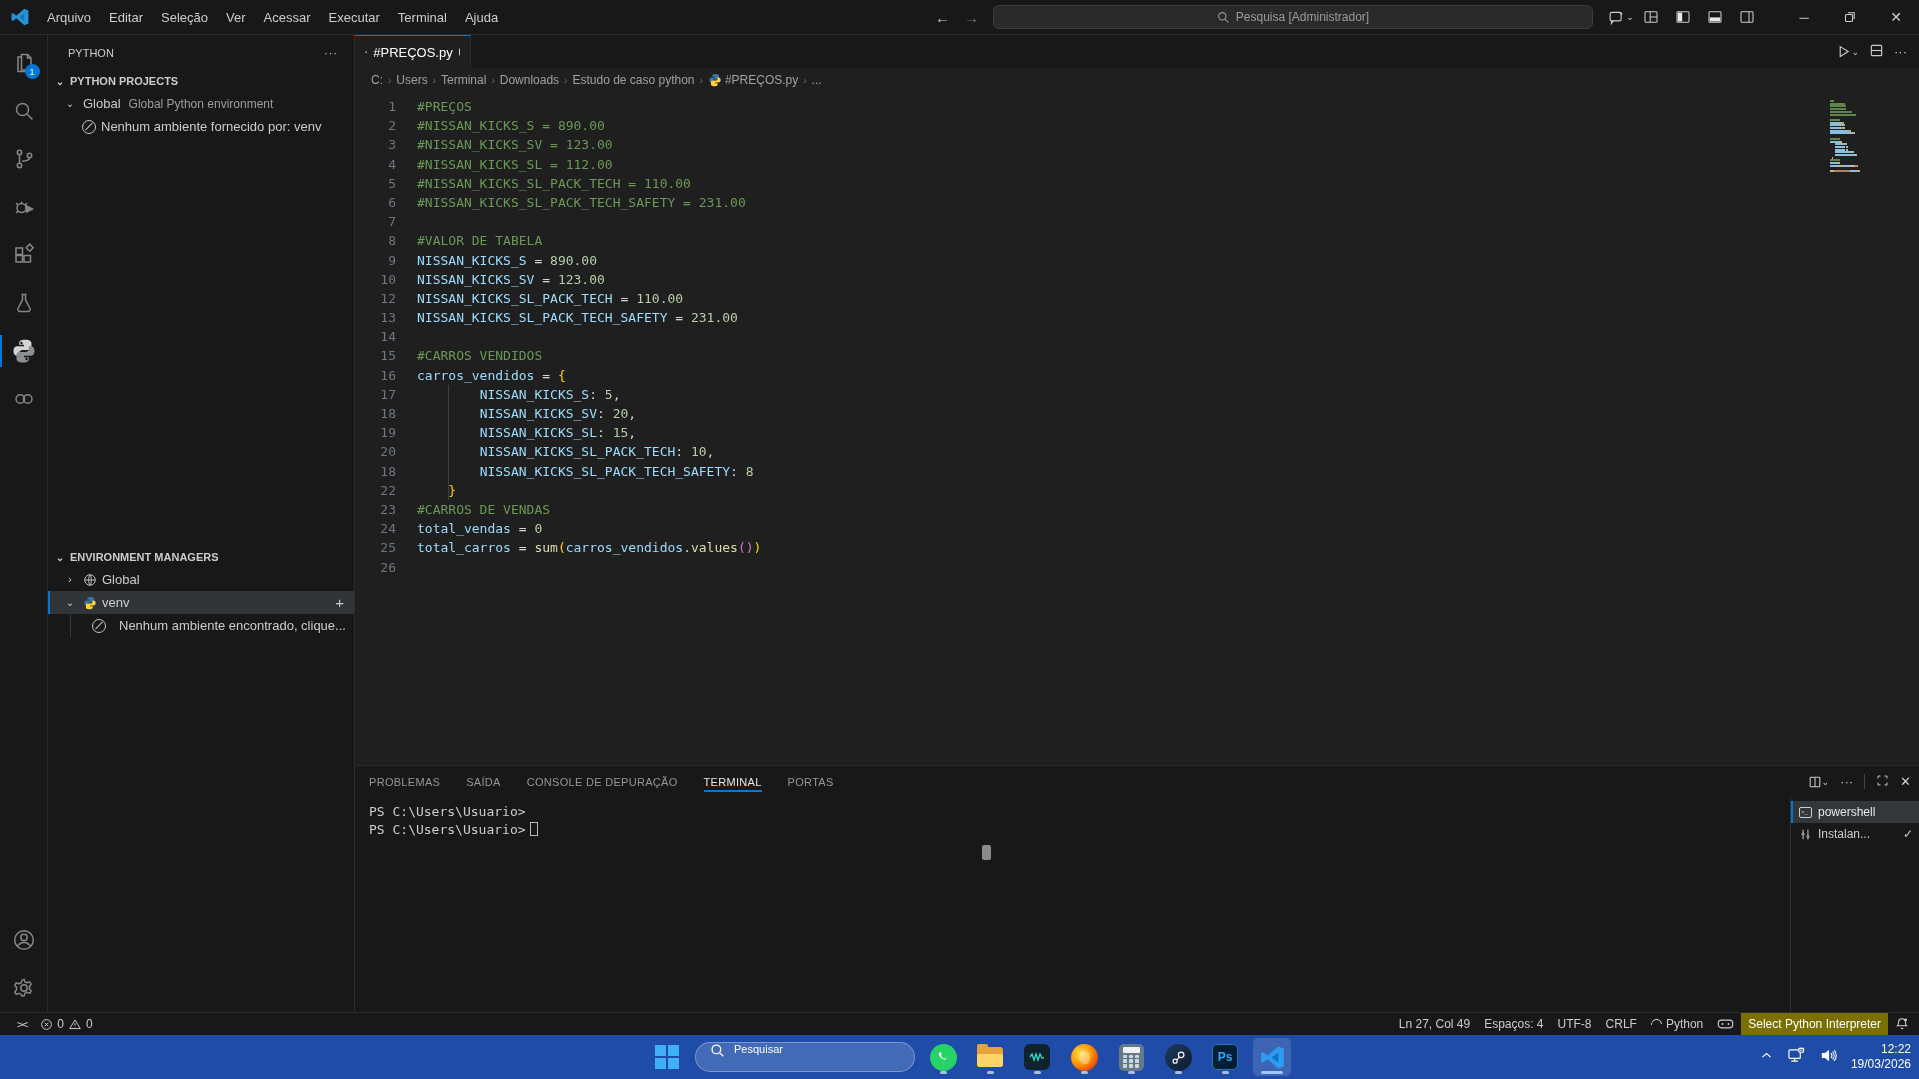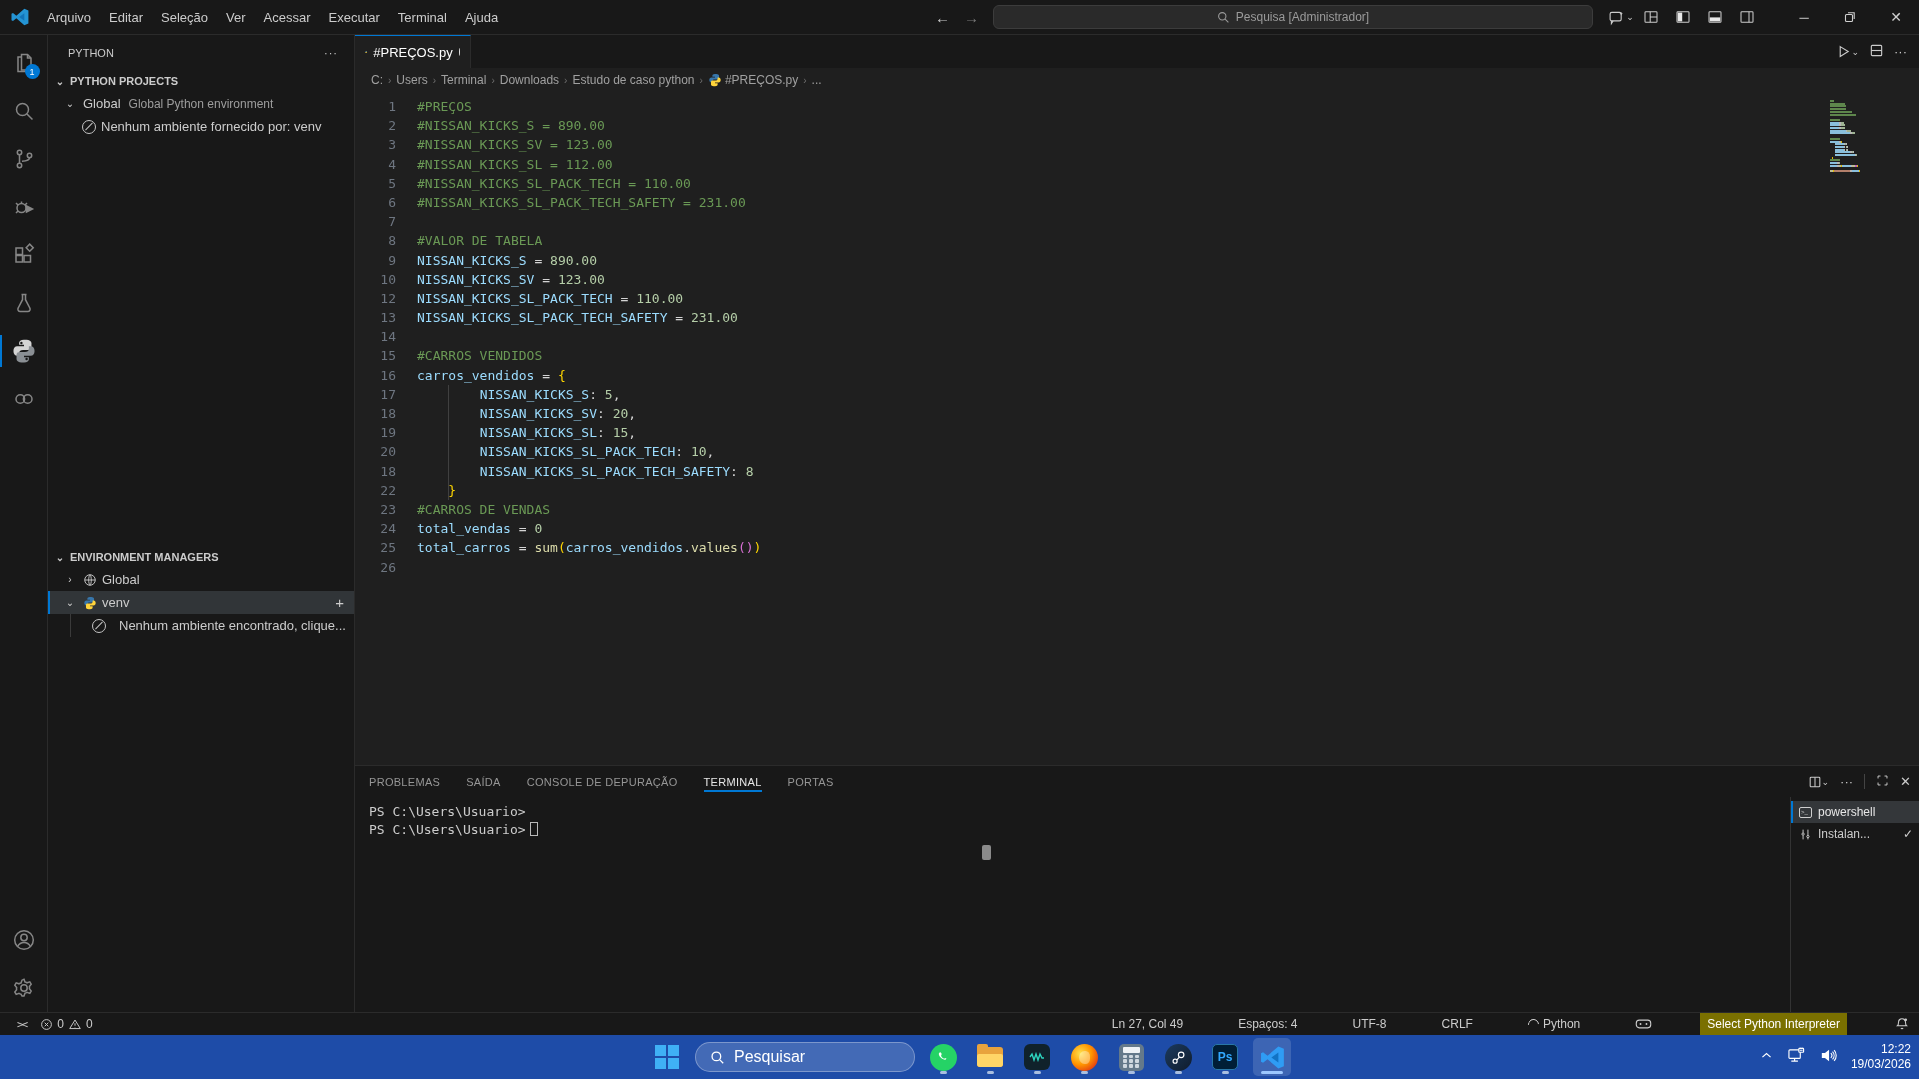--- a/index.html
+++ b/index.html
@@ -96,34 +96,34 @@
   .tl-row { height:22px; display:flex; align-items:center; gap:6px; padding:0 6px 0 8px; font-size:12px; color:#cccccc; position:relative; }
   .tl-row.selected { background:#34373a; color:#e7e7e7; }
   .tl-row.selected::before { content:""; position:absolute; left:0; top:0; bottom:0; width:2px; background:#0078d4; }
   .tl-check { margin-left:auto; color:#cccccc; }
   .ps-icon { width:13px; height:11px; border:1px solid #cfcfcf; border-radius:2px; font-size:6px; line-height:9px; text-align:left; padding-left:1px; color:#cfcfcf; flex:none; }
 
   
   .statusbar { height:23px; background:#181818; border-top:1px solid #2b2b2b; display:flex; align-items:center;
     font-size:12px; color:#cccccc; padding:0 10px; }
   .st-item { display:flex; align-items:center; gap:4px; padding:0 7px; height:100%; }
-  .st-right { margin-left:auto; display:flex; align-items:flex-end; height:100%;gap:41px; }
+  .st-right { margin-left:auto; display:flex; align-items:flex-end; height:100%; }
   .st-warnbg { background:#7a7000; color:#ffffff; }
   .remote-ic { font-family:"DejaVu Sans Mono", monospace; font-size:11px; letter-spacing:-2px; }
   .spin-arc { width:11px; height:11px; border-radius:50%; border:1.4px solid transparent; border-top-color:#cccccc; border-left-color:#cccccc; transform:rotate(40deg); }
 
   
   .taskbar { height:44px; background:#1e4ca8; display:flex; align-items:center; position:relative; }
   .tk-center { position:absolute; left:648px; display:flex; align-items:center; gap:9px; height:100%; }
   .tk-item { width:38px; height:38px; border-radius:5px; display:flex; flex-direction:column; align-items:center; justify-content:center; position:relative; }
   .tk-item.active-app { background:rgba(255,255,255,.14); }
   .tk-ind { position:absolute; bottom:2px; width:7px; height:3px; border-radius:2px; background:#a9bedf; }
   .tk-item.active-app .tk-ind { width:22px; background:#9cc7ff; }
   .tk-search { height:30px; width:220px; background:rgba(255,255,255,.17); border:1px solid rgba(255,255,255,.30);
-    border-radius:16px; display:flex; align-items:center; gap:9px; padding:0 14px; color:#ffffff; font-size:16px; }
+    border-radius:16px; display:flex; align-items:flex-start; gap:9px; padding:0 14px; color:#ffffff; font-size:11px; }
   .tray { position:absolute; right:8px; display:flex; align-items:center; gap:14px; color:#ffffff; height:100%; }
   .clock { text-align:right; font-size:12px; line-height:15px; color:#ffffff; }
 
   
   .folder-ic { width:26px; height:20px; position:relative; }
   .folder-ic .fback { position:absolute; inset:0; background:#e8a33d; border-radius:3px; }
   .folder-ic .ftab { position:absolute; top:-3px; left:0; width:11px; height:6px; background:#e8a33d; border-radius:2px 2px 0 0; }
   .folder-ic .ffront { position:absolute; left:0; right:0; bottom:0; height:13px; background:#ffd567; border-radius:2px 2px 3px 3px; }
   .start-ic { width:24px; height:24px; display:grid; grid-template-columns:11px 11px; grid-template-rows:11px 11px; gap:2px; }
   .start-ic i { background:#3fb0f5; }

